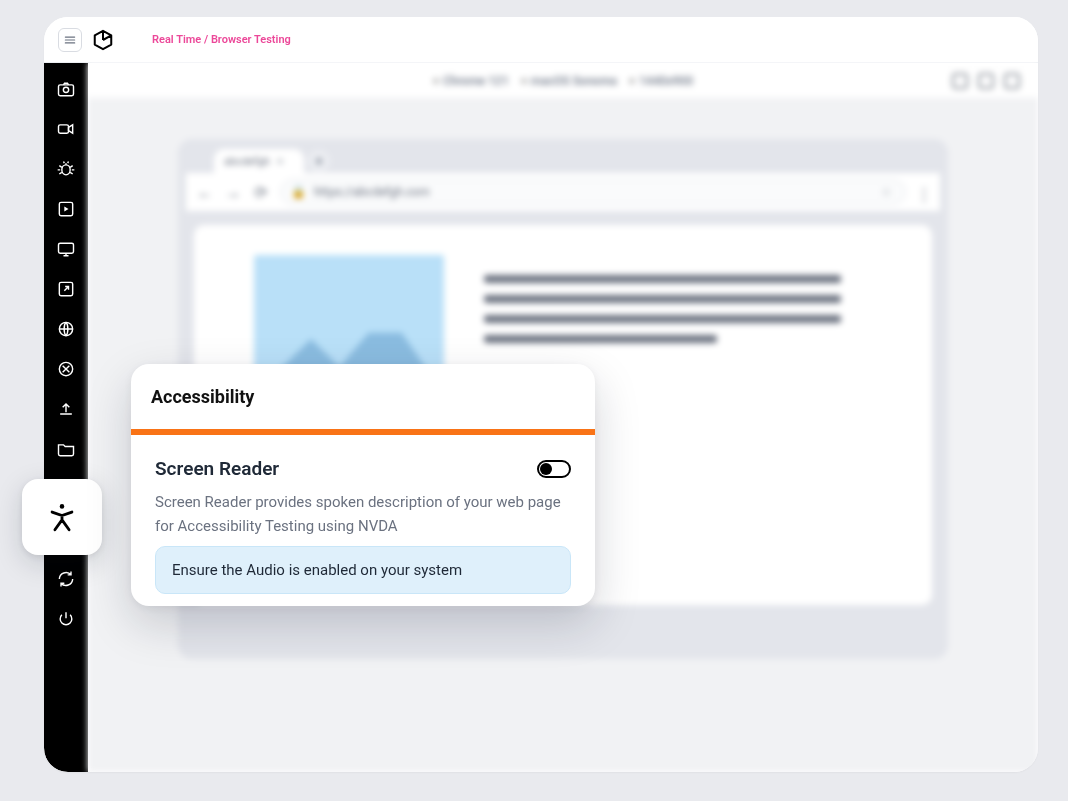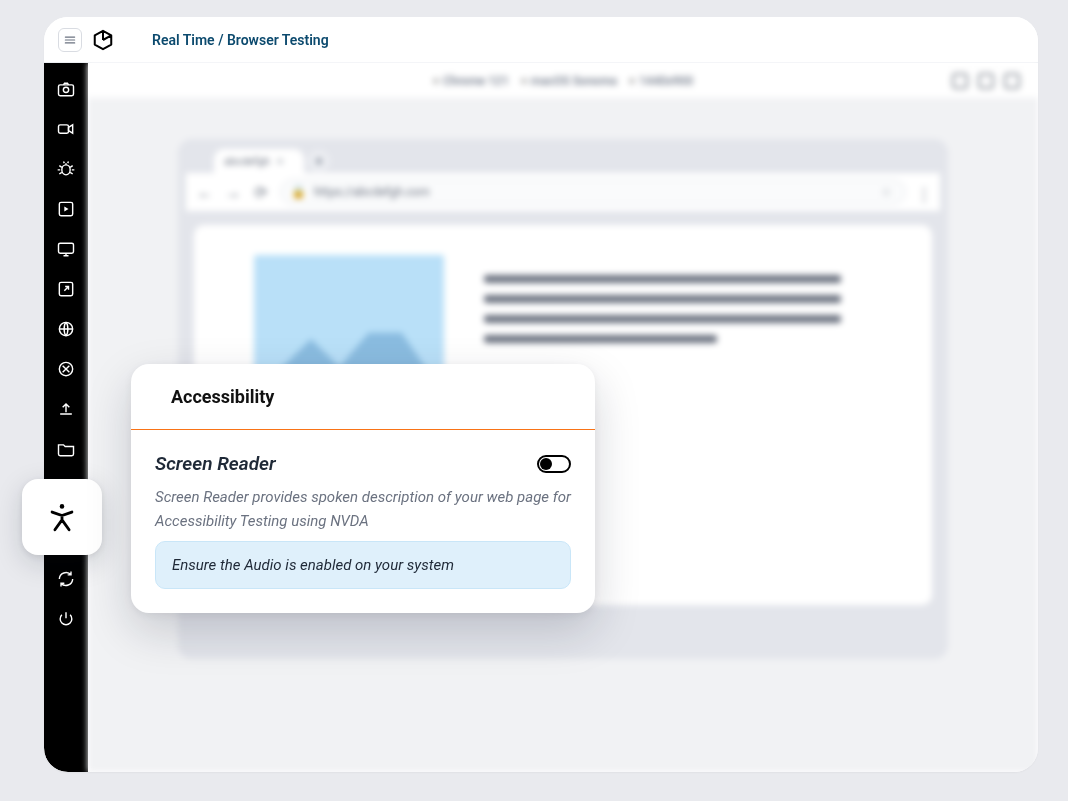--- a/index.html
+++ b/index.html
@@ -40,21 +40,21 @@
     width: 24px; height: 24px;
     border: 1px solid #d9dce2;
     border-radius: 6px;
     display:flex; align-items:center; justify-content:center;
     background:#fff;
     cursor:pointer;
   }
   .menu-btn svg { width: 14px; height: 14px; }
   .logo { width:22px; height:22px; display:flex; align-items:center; justify-content:center; }
   .logo svg { width:22px; height:22px; }
-  .breadcrumb { font-size: 14px; font-weight: 600; color:#0c4a6e;padding-left:28px; }
+  .breadcrumb { font-size: 11px; font-weight: 600; color:#ec4899;padding-left:28px; }
 
   
   .sidebar {
     position: absolute;
     top: 46px;
     left: 0;
     width: 44px;
     height: calc(100% - 46px);
     background: #000;
     border-bottom-left-radius: 24px;
@@ -140,25 +140,25 @@
     position: absolute;
     top: 364px;
     left: 131px;
     width: 464px;
     background:#fff;
     border-radius:18px;
     box-shadow: 0 18px 46px rgba(15,23,42,0.18), 0 2px 8px rgba(0,0,0,0.06);
     overflow:hidden;
   }
   .panel-header {
-    padding: 22px 40px;
-    border-bottom: 1px solid #f97316;
+    padding: 22px 20px;
+    border-bottom: 6px solid #f97316;
   }
   .panel-header h2 { font-size: 18px; font-weight:700; color:#111; }
-  .panel-body { padding: 22px 24px 24px 24px; font-style: italic; }
+  .panel-body { padding: 22px 24px 12px 24px; }
   .row-title {
     display:flex; align-items:center; justify-content:space-between;
     margin-bottom:10px;
   }
   .row-title h3 { font-size: 19px; font-weight:600; color:#1f2937; }
   .toggle {
     width: 34px; height: 18px;
     border: 2px solid #000;
     border-radius: 12px;
     position:relative;

